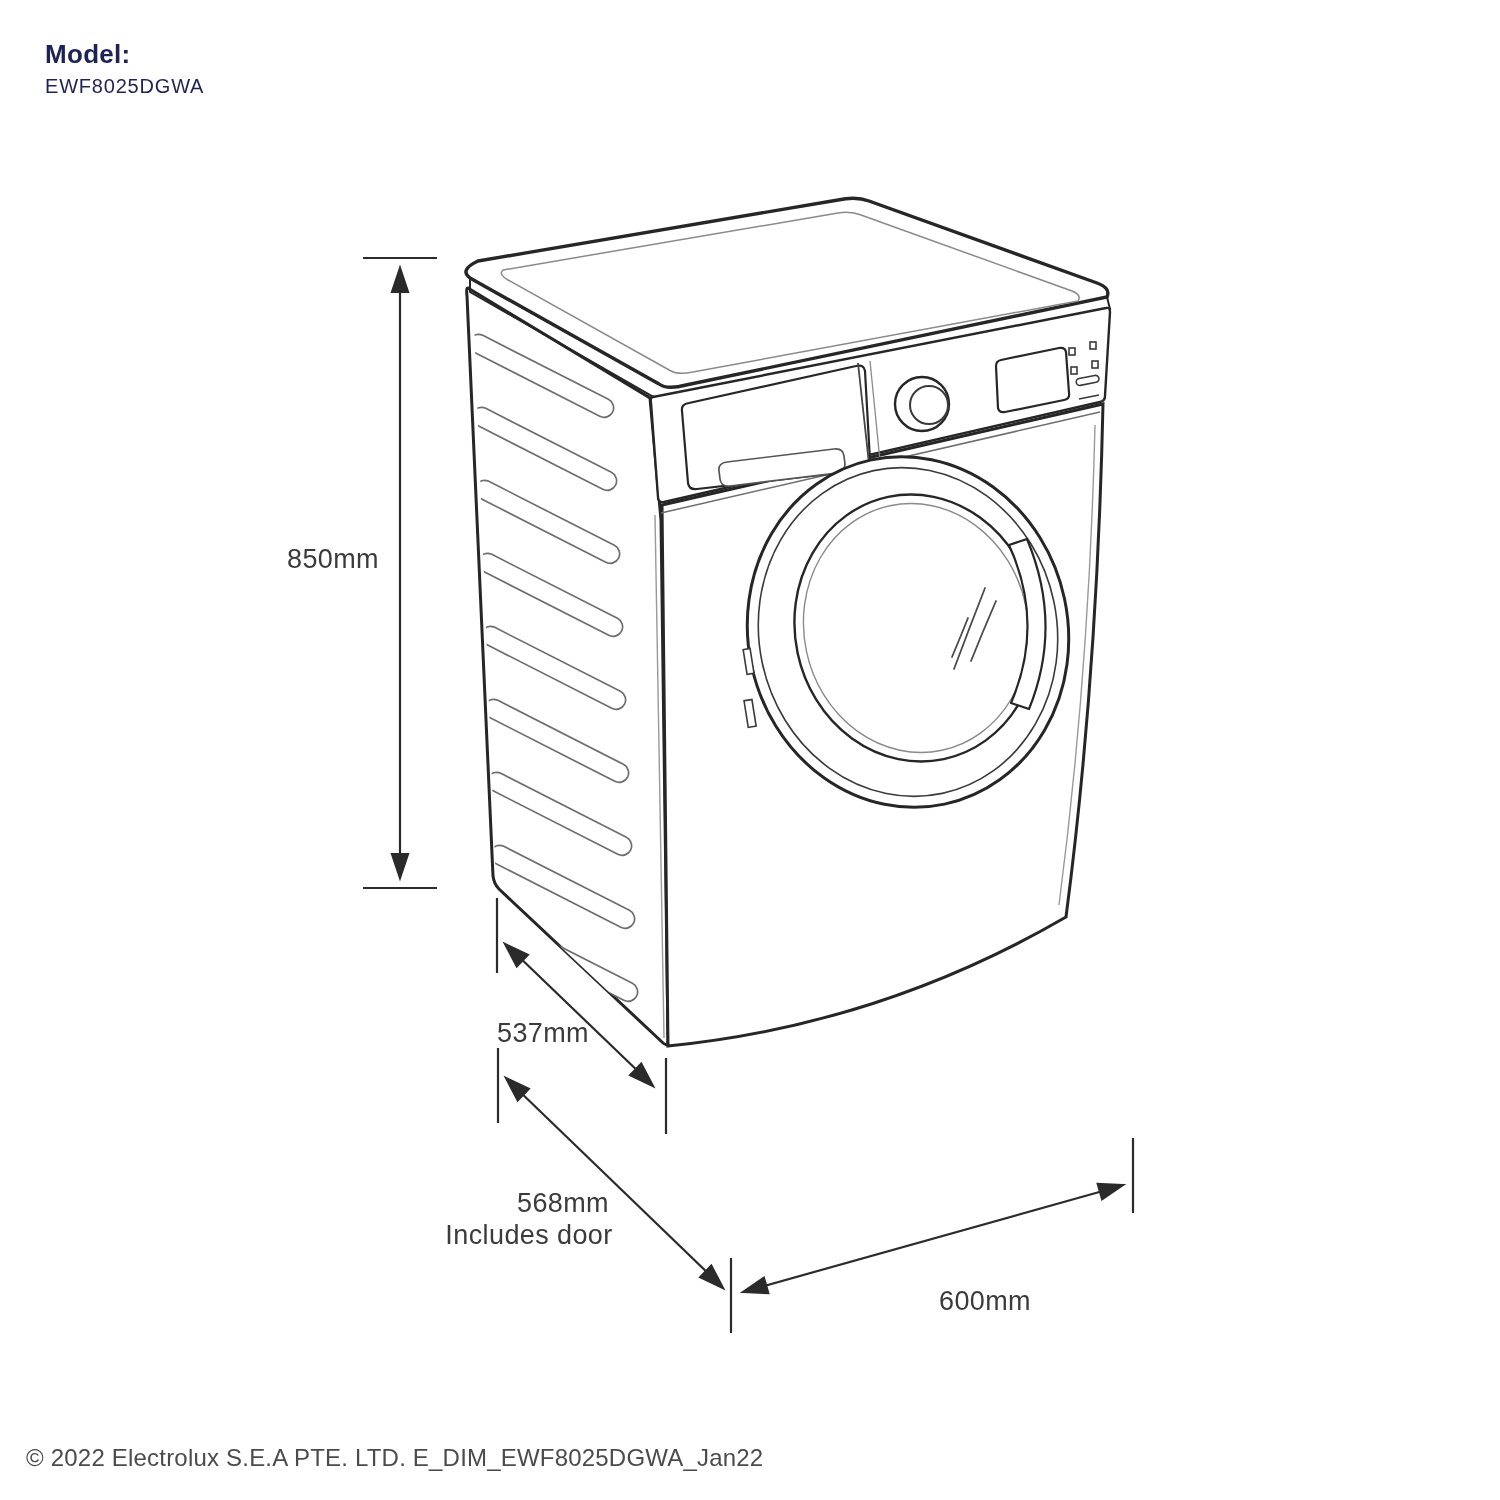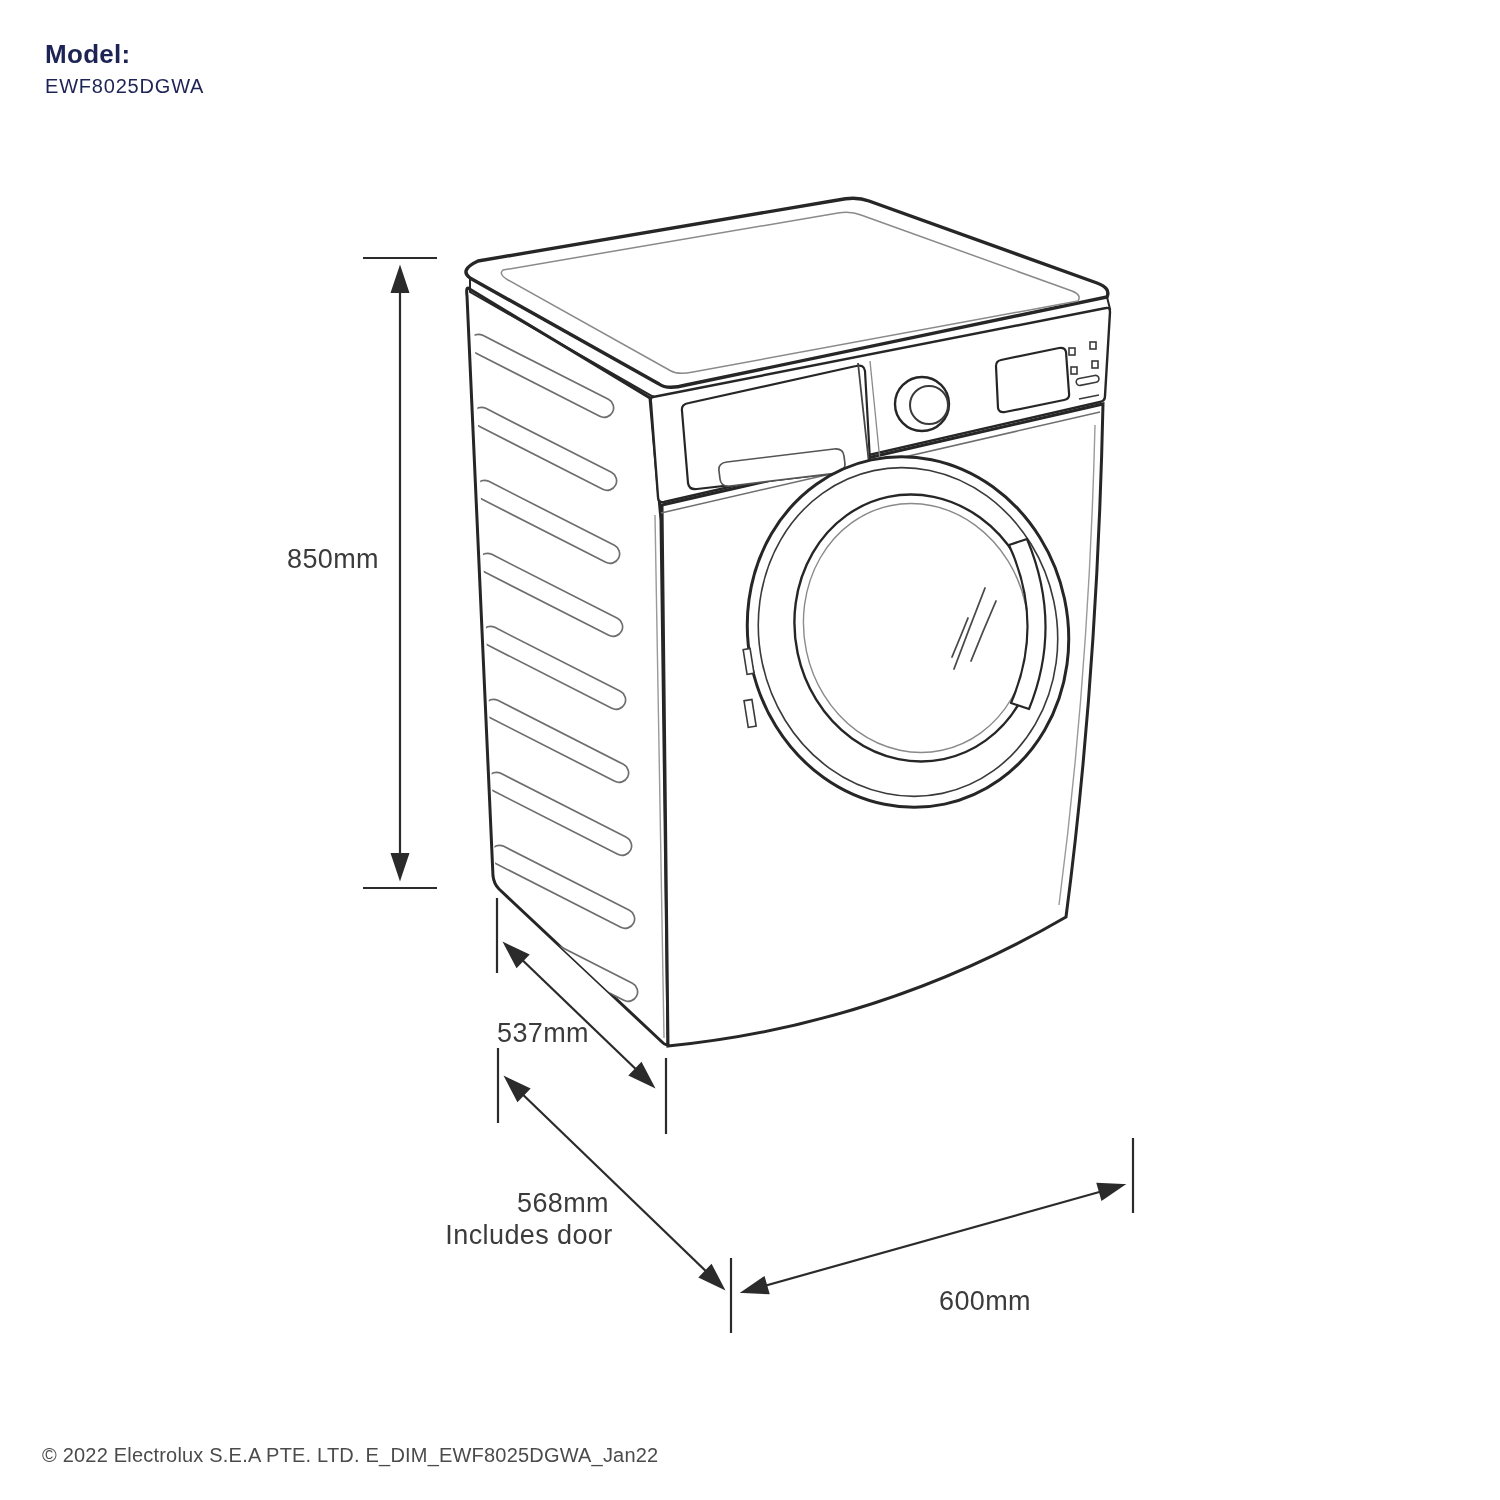--- a/index.html
+++ b/index.html
@@ -4,21 +4,21 @@
 <style>
   html,body{margin:0;padding:0;background:#ffffff;}
   .page{
     position:relative;width:1368px;height:1500px;background:#ffffff;overflow:hidden;
     font-family:"Liberation Sans", sans-serif;
   }
   .model-header{position:absolute;left:45px;top:40px;line-height:1.15;}
   .model-label{font-weight:700;font-size:26px;color:#1d2354;letter-spacing:.3px;}
   .model-value{font-size:20px;color:#1d2354;margin-top:5px;letter-spacing:.8px;}
   .footer{
-    position:absolute;left:42px;top:1444px;font-size:20px;color:#4b4b4b;letter-spacing:.2px;
+    position:absolute;left:26px;top:1444px;font-size:24px;color:#4b4b4b;letter-spacing:.2px;
   }
   svg.drawing{position:absolute;left:0;top:0;}
   svg.drawing text{
     font-family:"Liberation Sans", sans-serif;
     font-size:27px;fill:#3b3b3b;letter-spacing:.4px;
   }
   .fill-white{fill:#ffffff;}
 </style>
 </head>
 <body>

